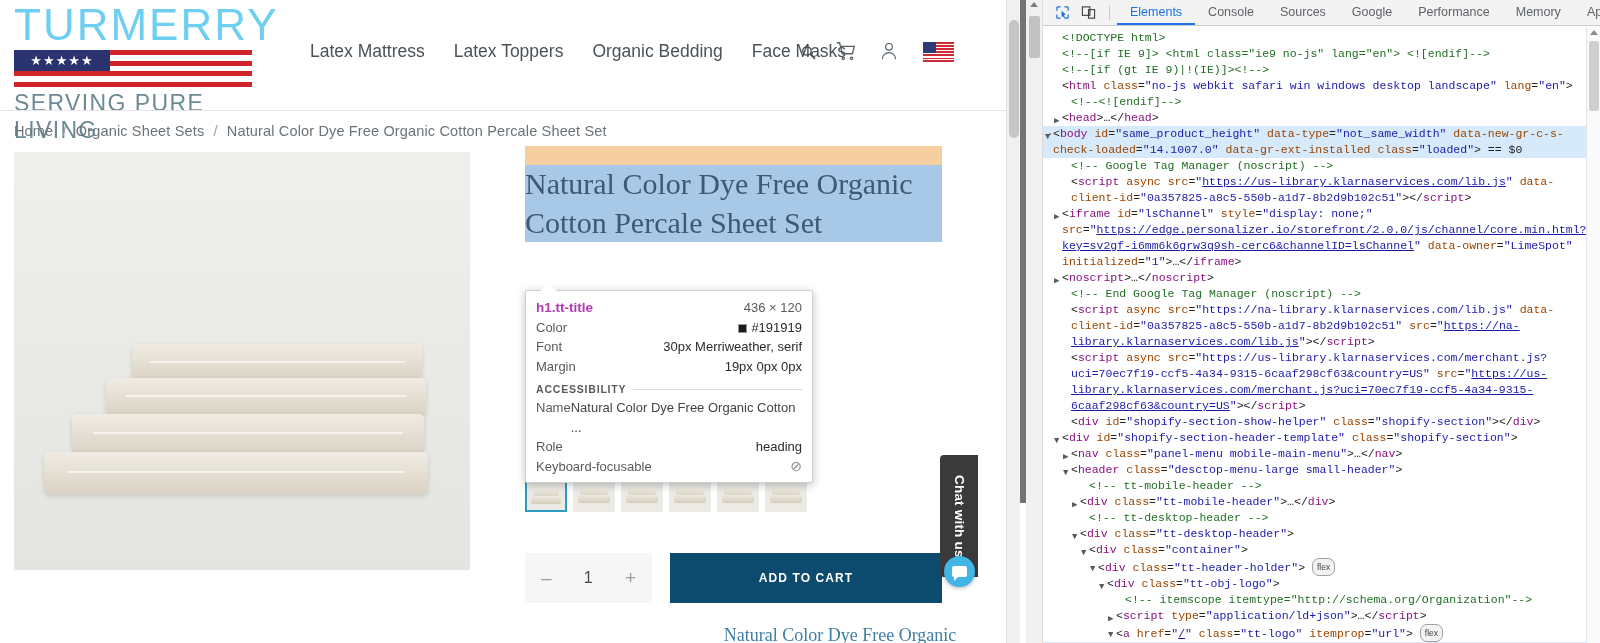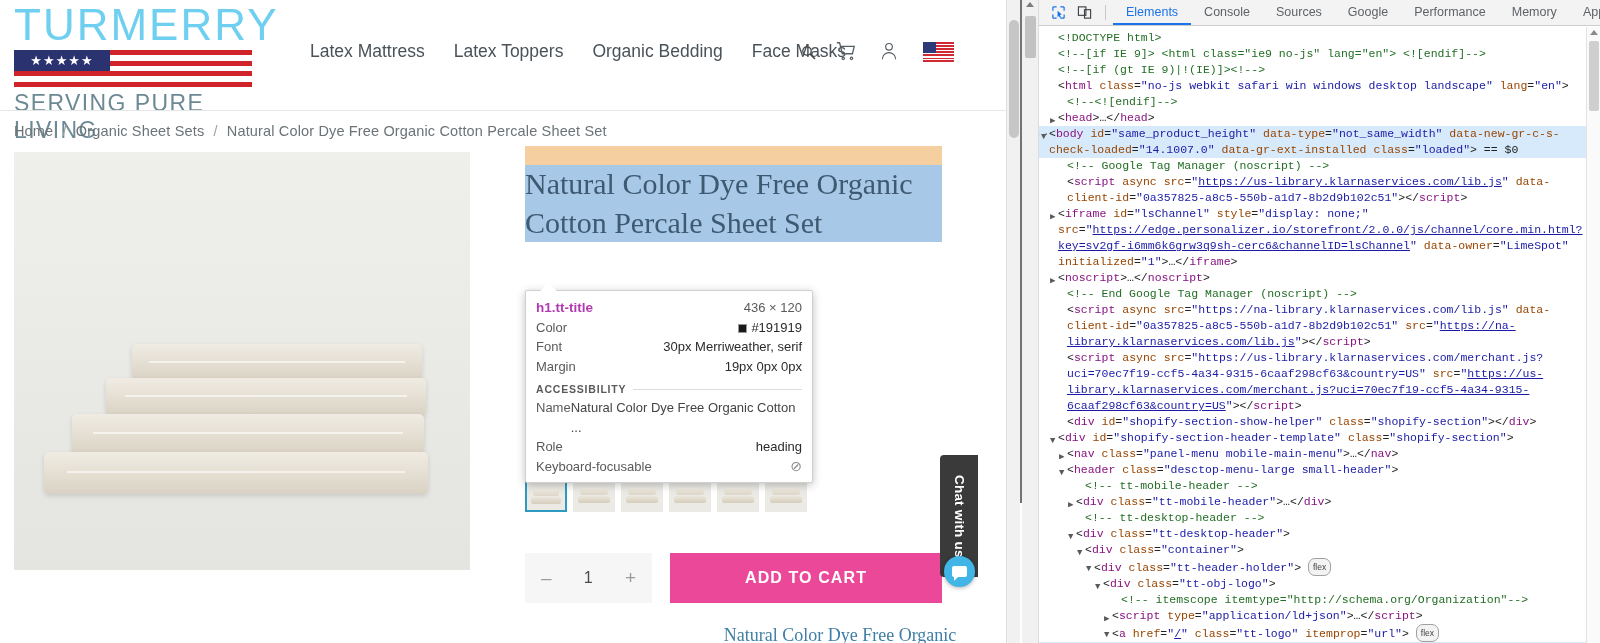--- a/index.html
+++ b/index.html
@@ -149,22 +149,22 @@
   
   .qty {
     position:absolute; left:525px; top:553px; width:127px; height:50px;
     background:#f6f6f6; display:flex; align-items:center; justify-content:space-between;
     padding:0 16px;
   }
   .qty .q-btn { color:#9b9b9b; font-size:19px; cursor:pointer; user-select:none; }
   .qty .q-val { color:#4a4a4a; font-size:16px; }
   .atc {
     position:absolute; left:670px; top:553px; width:272px; height:50px;
-    background:#ec4899; color:#fff; border:none; cursor:pointer;
-    font-size:16px; letter-spacing:1.1px; font-weight:bold;
+    background:#0c4a6e; color:#fff; border:none; cursor:pointer;
+    font-size:12px; letter-spacing:1.1px; font-weight:bold;
   }
   .bottom-teaser {
     position:absolute; left:670px; top:625px; width:340px; text-align:center;
     color:#3f7ea6; font-size:18px; font-family:"Liberation Serif", serif;
     overflow:hidden; height:18px;
   }
 
   
   .chat-tab {
     position:absolute; left:940px; top:455px; width:38px; height:122px;
@@ -192,21 +192,21 @@
     position:absolute; left:1006px; top:0; width:14px; height:643px; background:#f1f1f1;
     border-left:1px solid #e0e0e0;
   }
   .page-scroll .thumbv {
     position:absolute; left:2px; top:20px; width:10px; height:118px; background:#c6c6c6; border-radius:5px;
   }
 
   
   #devtools {
     position:absolute; left:1020px; top:0; width:580px; height:503px;
-    background:#ffffff; border-left:2px solid #737373;
+    background:#ffffff; border-left:6px solid #737373;
     font-family:"Liberation Mono", monospace;
   }
   .dt-toolbar {
     height:26px; background:#f3f3f3; border-bottom:1px solid #cdcdcd;
     display:flex; align-items:stretch; position:relative;
   }
   .dt-scrollcol {
     position:absolute; left:0; top:0; width:17px; height:643px; background:#f1f1f1;
     border-right:1px solid #dcdcdc; z-index:4;
   }

